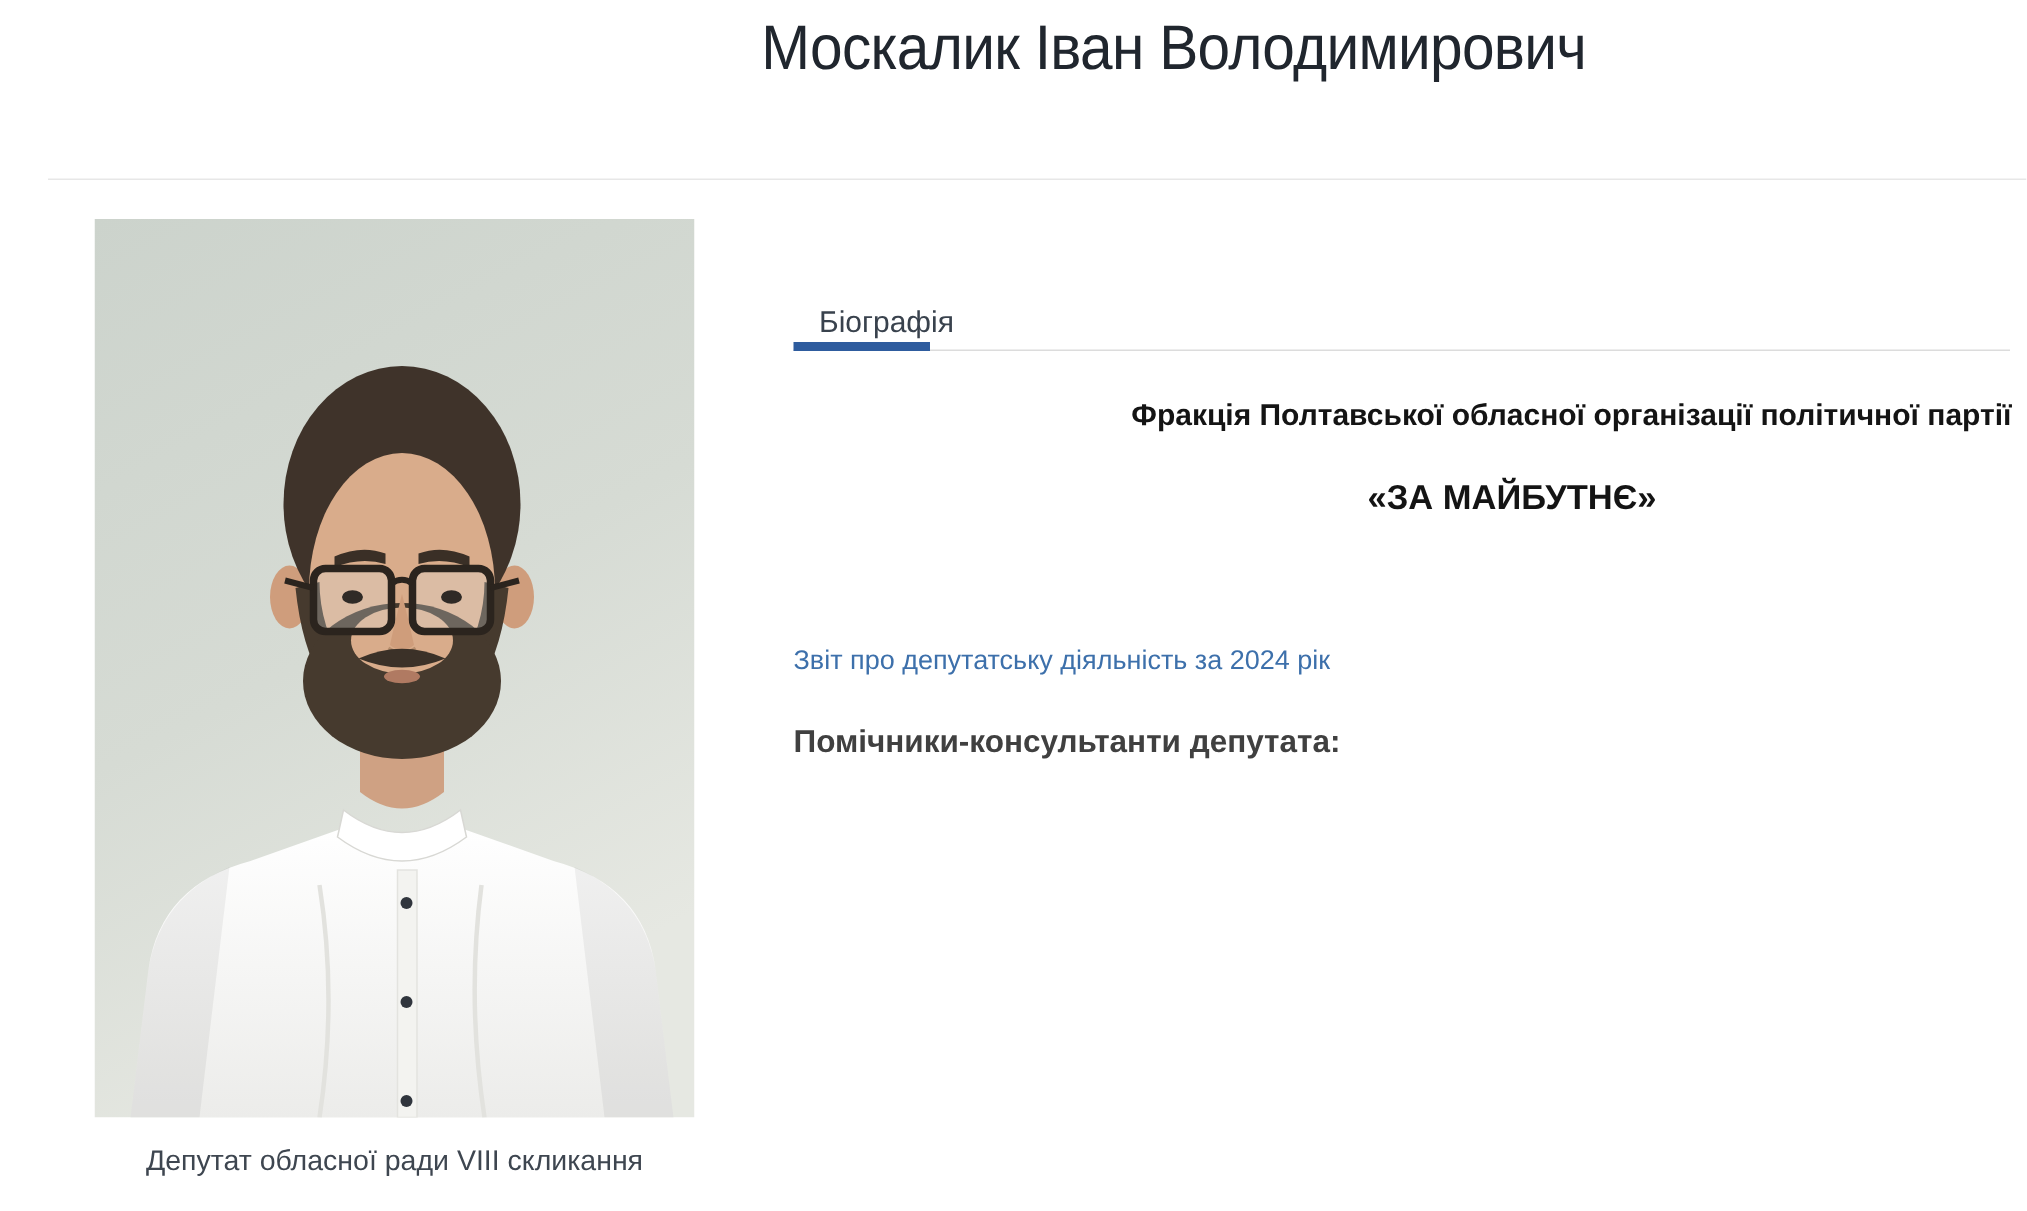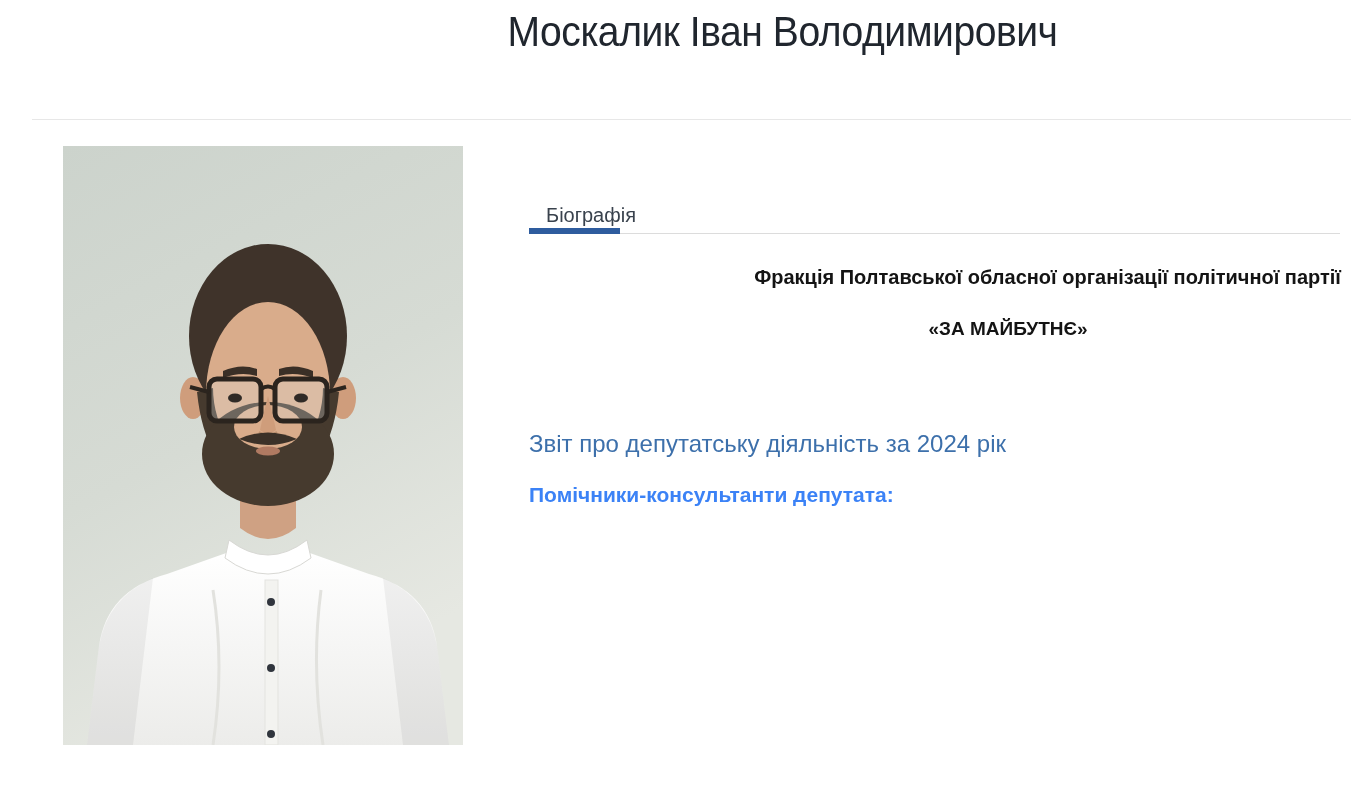--- a/index.html
+++ b/index.html
@@ -65,31 +65,31 @@
   }
 
   
   .faction-line1{
     left:675px;top:266px;width:666px;margin:0;
     text-align:right;font-size:20px;font-weight:700;
     color:var(--body_text);
   }
   .faction-line2{
     left:675px;top:318px;width:666px;margin:0;
-    text-align:center;font-size:19px;font-weight:700;
+    text-align:center;font-size:23px;font-weight:700;
     color:var(--body_text);
   }
   .report-link{
     left:529px;top:430px;
-    font-size:24px;color:var(--link_blue);
+    font-size:18px;color:var(--link_blue);
     text-decoration:none;cursor:pointer;white-space:nowrap;
   }
   .assistants-heading{
     left:529px;top:483px;margin:0;
-    font-size:21px;font-weight:700;color:#3b82f6;
+    font-size:21px;font-weight:700;color:#404040;
   }
 </style>
 </head>
 <body>
 
 <div class="page">
 
   <h1 class="abs page-title">Москалик Іван Володимирович</h1>
 
   <div class="abs top-divider"></div>
@@ -157,20 +157,21 @@
         <path d="M258 444 Q248 520 260 599" stroke="#e2e2de" stroke-width="3" fill="none"></path>
 
         <path d="M166 394 Q205 424 244 394 L248 412 Q205 444 162 412 Z" fill="#ffffff" stroke="#d8d8d4" stroke-width="1"></path>
 
         <rect x="202" y="434" width="13" height="165" fill="#f3f3f0" stroke="#e3e3df" stroke-width="1"></rect>
         <circle cx="208" cy="456" r="4" fill="#30353d"></circle>
         <circle cx="208" cy="522" r="4" fill="#30353d"></circle>
         <circle cx="208" cy="588" r="4" fill="#30353d"></circle>
       </g>
     </svg>
+    <figcaption class="photo-caption">Депутат обласної ради VIII скликання</figcaption>
   </figure>
 
   <div class="abs tab-label">Біографія</div>
   <div class="abs tab-track"></div>
   <div class="abs tab-active-bar"></div>
 
   <p class="abs faction-line1">Фракція Полтавської обласної організації політичної партії</p>
   <p class="abs faction-line2">«ЗА МАЙБУТНЄ»</p>
 
   <a class="abs report-link" href="#">Звіт про депутатську діяльність за 2024 рік</a>

